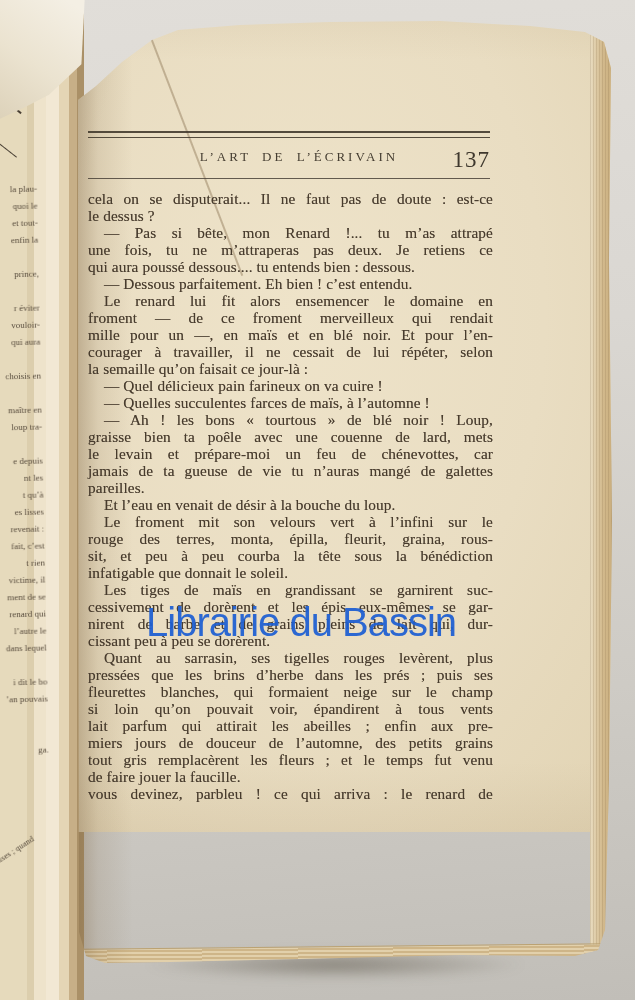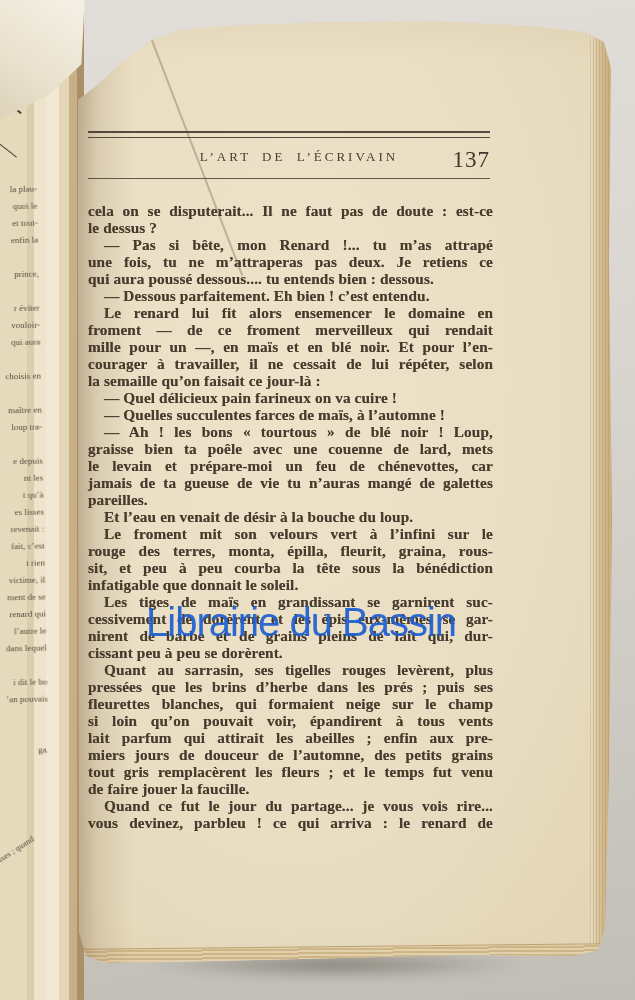--- a/index.html
+++ b/index.html
@@ -29,21 +29,21 @@
   .rule-frag-b{position:absolute;left:-3px;top:150px;width:22px;border-top:1.6px solid #4a4034;
     transform:rotate(38deg);filter:blur(.3px);}
 
   
   .corner-curl{position:absolute;left:-5px;top:-7px;width:90px;height:132px;z-index:3;
     clip-path:polygon(0 0,100% 0,96% 54%,60% 77%,32% 87%,0 97%);
     background:linear-gradient(215deg,#f4efe4 10%,#ebe3d0 55%,#ddd2ba 95%);
     box-shadow:4px 9px 10px rgba(110,95,70,.4);}
 
   
-  .main-page{position:absolute;left:0;top:0;width:635px;height:1000px;z-index:4;
+  .main-page{position:absolute;left:0;top:0;width:635px;height:832px;z-index:4;
     background:radial-gradient(ellipse at 46% 38%,#eee3c9 0%,var(--c-page) 52%,#e2d4b4 95%);
     clip-path:polygon(78px 100px,96px 86px,122px 62px,152px 40px,178px 30px,240px 25px,330px 22px,
       440px 21px,530px 26px,585px 32px,604px 42px,611px 68px,609px 260px,612px 520px,609px 780px,
       605px 930px,598px 950px,575px 956px,460px 955px,300px 959px,170px 962px,105px 963px,
       86px 956px,79px 932px);}
   .page-tint{position:absolute;inset:0;
     background:linear-gradient(105deg,rgba(140,115,80,.20),rgba(140,115,80,0) 130px),
                linear-gradient(0deg,rgba(150,125,90,.10),rgba(150,125,90,0) 70px),
                linear-gradient(180deg,rgba(150,125,90,.10),rgba(150,125,90,0) 60px);}
   .gutter-shadow{position:absolute;left:78px;top:20px;width:60px;height:950px;
@@ -60,23 +60,23 @@
 
   
   .rule-double{position:absolute;left:88px;top:131px;width:402px;height:6.5px;
     border-top:2.6px solid var(--c-rule);border-bottom:1.4px solid var(--c-rule);opacity:.88;}
   .running-head{position:absolute;left:88px;top:147px;width:402px;height:20px;}
   .head-title{position:absolute;left:calc(50% + 10px);transform:translateX(-50%);top:2px;
     font-size:13px;letter-spacing:3px;word-spacing:5px;color:#453d31;white-space:nowrap;}
   .head-num{position:absolute;right:0;top:0;font-size:23px;color:#3f382e;letter-spacing:1px;}
   .rule-single{position:absolute;left:88px;top:178px;width:402px;border-top:1.4px solid #4a4238;opacity:.85;}
 
-  .body-text{position:absolute;left:88px;top:202px;width:405px;
+  .body-text{position:absolute;left:88px;top:190px;width:405px;
     font-size:15.3px;line-height:17px;color:var(--c-ink);letter-spacing:.1px;
-    text-shadow:0 0 .5px rgba(71,59,45,.55);font-weight:bold;}
+    text-shadow:0 0 .5px rgba(71,59,45,.55);}
   .line{height:17px;text-align:justify;text-align-last:justify;white-space:normal;}
   .line.end{text-align-last:left;}
   .line.in{text-indent:16px;}
 
   
   .watermark{position:absolute;left:146px;top:602px;z-index:9;
     font-family:"Liberation Sans","DejaVu Sans",sans-serif;
     font-size:40px;line-height:1;letter-spacing:-1px;white-space:nowrap;
     color:var(--c-watermark);opacity:.93;}
 </style>
@@ -172,20 +172,19 @@
         <div class="line">nirent de barbe et de grains pleins de lait qui, dur-</div>
         <div class="line end">cissant peu à peu se dorèrent.</div>
         <div class="line in">Quant au sarrasin, ses tigelles rouges levèrent, plus</div>
         <div class="line">pressées que les brins d’herbe dans les prés ; puis ses</div>
         <div class="line">fleurettes blanches, qui formaient neige sur le champ</div>
         <div class="line">si loin qu’on pouvait voir, épandirent à tous vents</div>
         <div class="line">lait parfum qui attirait les abeilles ; enfin aux pre-</div>
         <div class="line">miers jours de douceur de l’automne, des petits grains</div>
         <div class="line">tout gris remplacèrent les fleurs ; et le temps fut venu</div>
         <div class="line end">de faire jouer la faucille.</div>
-        <div class="line in">Quand ce fut le jour du partage... je vous vois rire...</div>
         <div class="line">vous devinez, parbleu ! ce qui arriva : le renard de</div>
       </div>
   </div>
 
   <div class="watermark">Librairie du Bassin</div>
 
 </div>
 
 </body></html>

